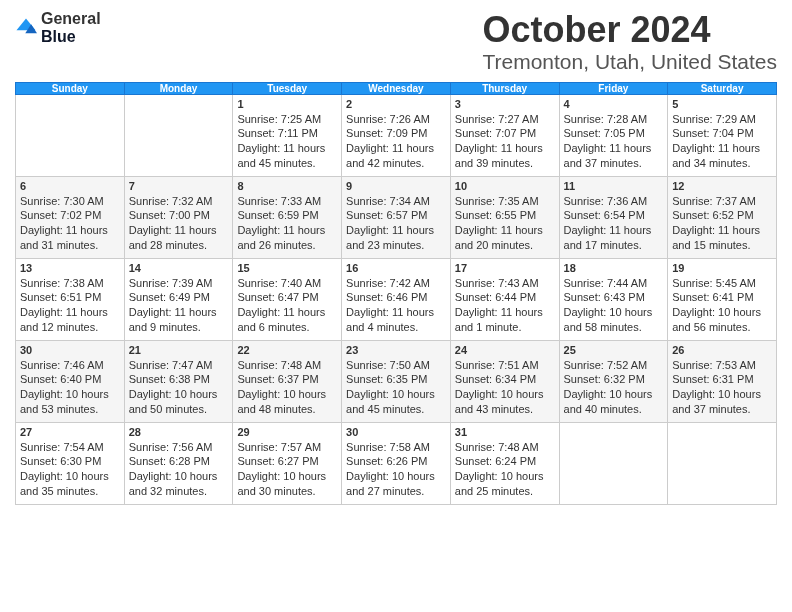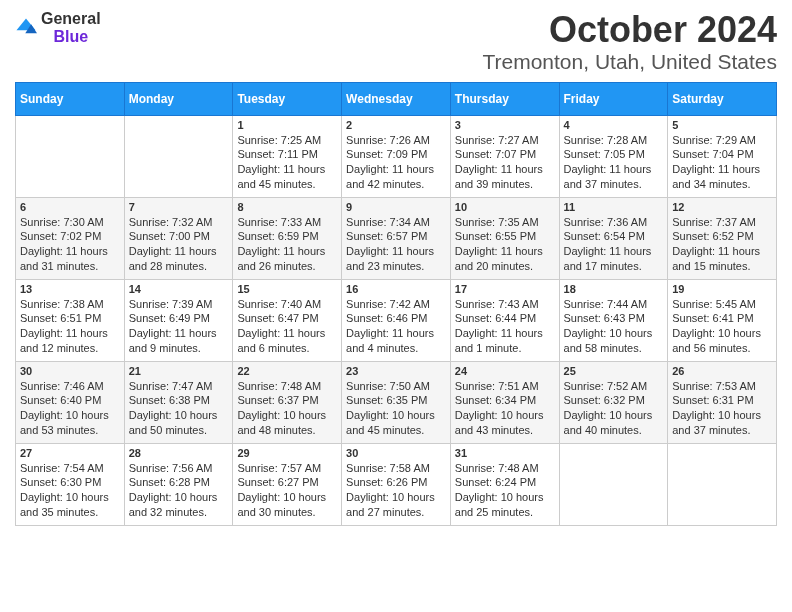--- a/index.html
+++ b/index.html
@@ -19,61 +19,60 @@
     .header {
       display: flex;
       justify-content: space-between;
       align-items: flex-start;
       margin-bottom: 8px;
     }
     .logo {
       display: flex;
       align-items: center;
       gap: 4px;
-      text-align: center;
     }
     .logo-text-general {
       font-size: 16px;
       font-weight: bold;
       color: #333;
     }
     .logo-text-blue {
       font-size: 16px;
       font-weight: bold;
-      color: #6d28d9;
+      color: #0f172a;
     }
     .logo-icon {
       width: 22px;
       height: 22px;
     }
     .title-block {
-      text-align: right;
+      text-align: left;
     }
     .month-title {
       font-size: 36px;
       font-weight: bold;
       color: #333;
       line-height: 1.1;
     }
     .location-title {
       font-size: 21px;
       color: #555;
     }
     .calendar {
       width: 100%;
       border-collapse: collapse;
       table-layout: fixed;
     }
     .calendar th {
       background: #2196F3;
       color: #fff;
-      font-size: 12px;
-      font-weight: bold;
-      padding: 9px 4px;
-      text-align: left;
+      font-size: 10px;
+      font-weight: bold;
+      padding: 0 4px;
+      text-align: center;
       border: 1px solid #1976D2;
     }
     .calendar td {
       border: 1px solid #ccc;
       vertical-align: top;
       padding: 3px 4px;
       font-size: 10px;
       color: #333;
       height: 82px;
       background: #fff;

